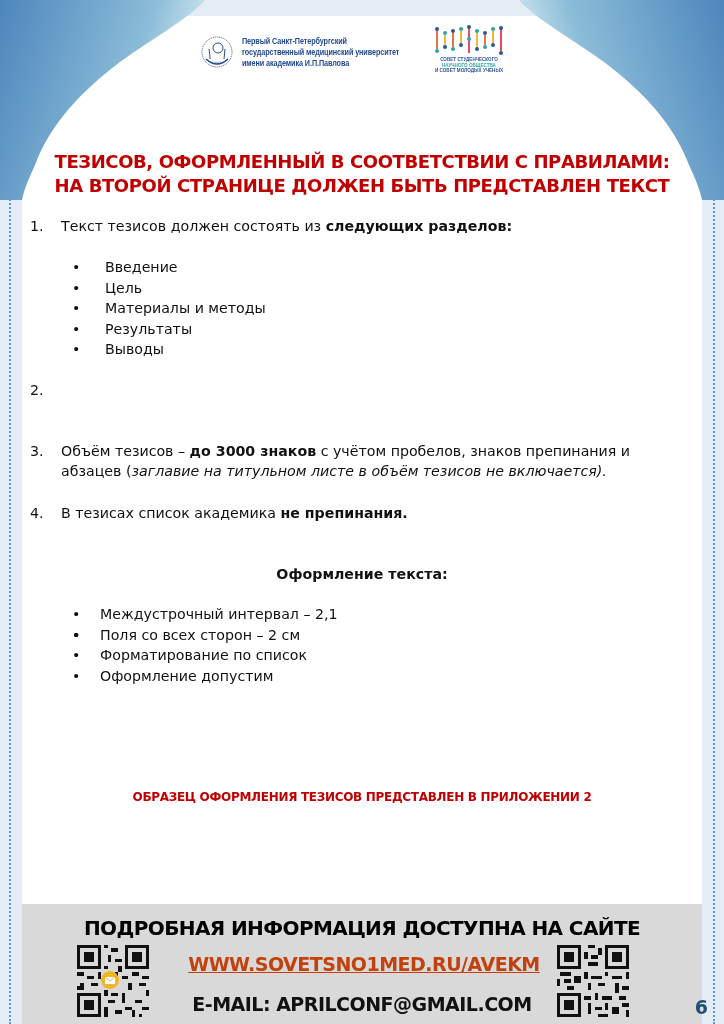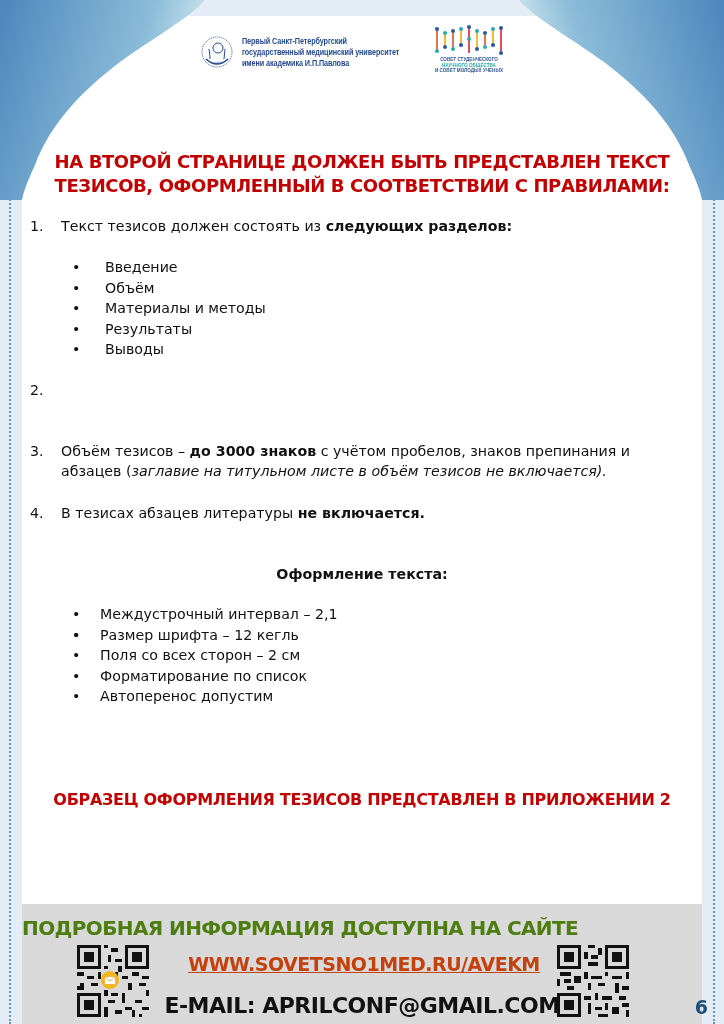--- a/index.html
+++ b/index.html
@@ -70,39 +70,39 @@
   .bullets { list-style:none; margin:0; padding:0; }
   .bullets li { position:relative; line-height:20.6px; }
   .bullets li .dot { position:absolute; left:0; top:0; }
 
   .format-heading {
     position:absolute; top:566px; left:0; right:0; text-align:center;
     font-weight:bold; font-size:14.2px;
   }
   .sample-note {
     position:absolute; top:790px; left:0; right:0; text-align:center;
-    color:#c00000; font-weight:bold; font-size:16px; letter-spacing:-0.3px;
+    color:#c00000; font-weight:bold; font-size:12px; letter-spacing:-0.3px;
   }
 
   .footer {
     position:absolute; left:22px; right:22px; top:904px; bottom:0;
     background:#d9d9d9;
   }
   .footer-title {
-    position:absolute; top:12px; left:0; right:0; text-align:left;
-    font-weight:bold; font-size:20px; letter-spacing:-0.6px; color:#4d7c0f;
+    position:absolute; top:12px; left:0; right:0; text-align:center;
+    font-weight:bold; font-size:20px; letter-spacing:-0.6px; color:#000000;
   }
   .footer-link {
     position:absolute; top:49px; left:4px; right:0; text-align:center;
     font-weight:bold; font-size:19px; letter-spacing:-0.5px; color:#c2410c;
     text-decoration:underline;
   }
   .footer-email {
     position:absolute; top:89px; left:0; right:0; text-align:center;
-    font-weight:bold; font-size:22px; letter-spacing:-0.5px; color:#111;
+    font-weight:bold; font-size:19px; letter-spacing:-0.5px; color:#111;
   }
   .qr { position:absolute; width:72px; height:72px; }
   .qr.left { left:55px; top:41px; }
   .qr.right { left:535px; top:41px; }
   .mail-badge {
     position:absolute; left:24px; top:26px; width:18px; height:18px; border-radius:50%;
     background:#f2b51c; display:flex; align-items:center; justify-content:center;
   }
   .page-number {
     position:absolute; right:-6px; bottom:6px; font-weight:bold; font-size:19px; color:#1f4e79;
@@ -189,34 +189,34 @@
     </svg>
     <div class="snosmu-text">
       <div class="l1">СОВЕТ СТУДЕНЧЕСКОГО</div>
       <div class="l2">НАУЧНОГО ОБЩЕСТВА</div>
       <div class="l3">И СОВЕТ МОЛОДЫХ УЧЕНЫХ</div>
     </div>
   </div>
 </div>
 
 <div class="main-title">
+  <div>ТЕЗИСОВ, ОФОРМЛЕННЫЙ В СООТВЕТСТВИИ С ПРАВИЛАМИ:</div>
   <div>НА ВТОРОЙ СТРАНИЦЕ ДОЛЖЕН БЫТЬ ПРЕДСТАВЛЕН ТЕКСТ</div>
-  <div>ТЕЗИСОВ, ОФОРМЛЕННЫЙ В СООТВЕТСТВИИ С ПРАВИЛАМИ:</div>
 </div>
 
 <div class="content" style="top:216px;">
   <div class="num-item">
     <span class="num">1.</span>
     <span>Текст тезисов должен состоять из </span><b>следующих разделов:</b>
   </div>
 </div>
 <div class="content" style="top:257px; left:72px;">
   <ul class="bullets">
     <li style="padding-left:33px;"><span class="dot">•</span><span>Введение</span></li>
-    <li style="padding-left:33px;"><span class="dot">•</span><span>Объём</span></li>
+    <li style="padding-left:33px;"><span class="dot">•</span><span>Цель</span></li>
     <li style="padding-left:33px;"><span class="dot">•</span><span>Материалы и методы</span></li>
     <li style="padding-left:33px;"><span class="dot">•</span><span>Результаты</span></li>
     <li style="padding-left:33px;"><span class="dot">•</span><span>Выводы</span></li>
   </ul>
 </div>
 
 <div class="content" style="top:380px;">
   <div class="num-item">
     <span class="num">2.</span>
   </div>
@@ -225,33 +225,33 @@
 <div class="content" style="top:441px;">
   <div class="num-item">
     <span class="num">3.</span>
     <span>Объём тезисов – </span><b>до 3000 знаков</b><span> с учётом пробелов, знаков препинания и абзацев (</span><i>заглавие на титульном листе в объём тезисов не включается).</i>
   </div>
 </div>
 
 <div class="content" style="top:503px;">
   <div class="num-item">
     <span class="num">4.</span>
-    <span>В тезисах абзацев литературы </span><b>не включается.</b>
+    <span>В тезисах список академика </span><b>не препинания.</b>
   </div>
 </div>
 
 <div class="format-heading">Оформление текста:</div>
 <div class="content" style="top:604px; left:72px;">
   <ul class="bullets">
     <li style="padding-left:28px;"><span class="dot">•</span><span>Междустрочный интервал – 2,1</span></li>
     <li style="padding-left:28px;"><span class="dot">•</span></li>
-    <li style="padding-left:28px;"><span class="dot">•</span><span>Размер шрифта – 12 кегль</span></li>
+    <li style="padding-left:28px;"><span class="dot">•</span></li>
     <li style="padding-left:28px;"><span class="dot">•</span><span>Поля со всех сторон – 2 см</span></li>
     <li style="padding-left:28px;"><span class="dot">•</span><span>Форматирование по список</span></li>
-    <li style="padding-left:28px;"><span class="dot">•</span><span>Автоперенос допустим</span></li>
+    <li style="padding-left:28px;"><span class="dot">•</span><span>Оформление допустим</span></li>
   </ul>
 </div>
 
 <div class="sample-note">ОБРАЗЕЦ ОФОРМЛЕНИЯ ТЕЗИСОВ ПРЕДСТАВЛЕН В ПРИЛОЖЕНИИ 2</div>
 
 <div class="footer">
   <div class="footer-title">ПОДРОБНАЯ ИНФОРМАЦИЯ ДОСТУПНА НА САЙТЕ</div>
 
   <div class="qr left">
     <svg width="72" height="72" viewBox="0 0 21 21" shape-rendering="crispEdges">

